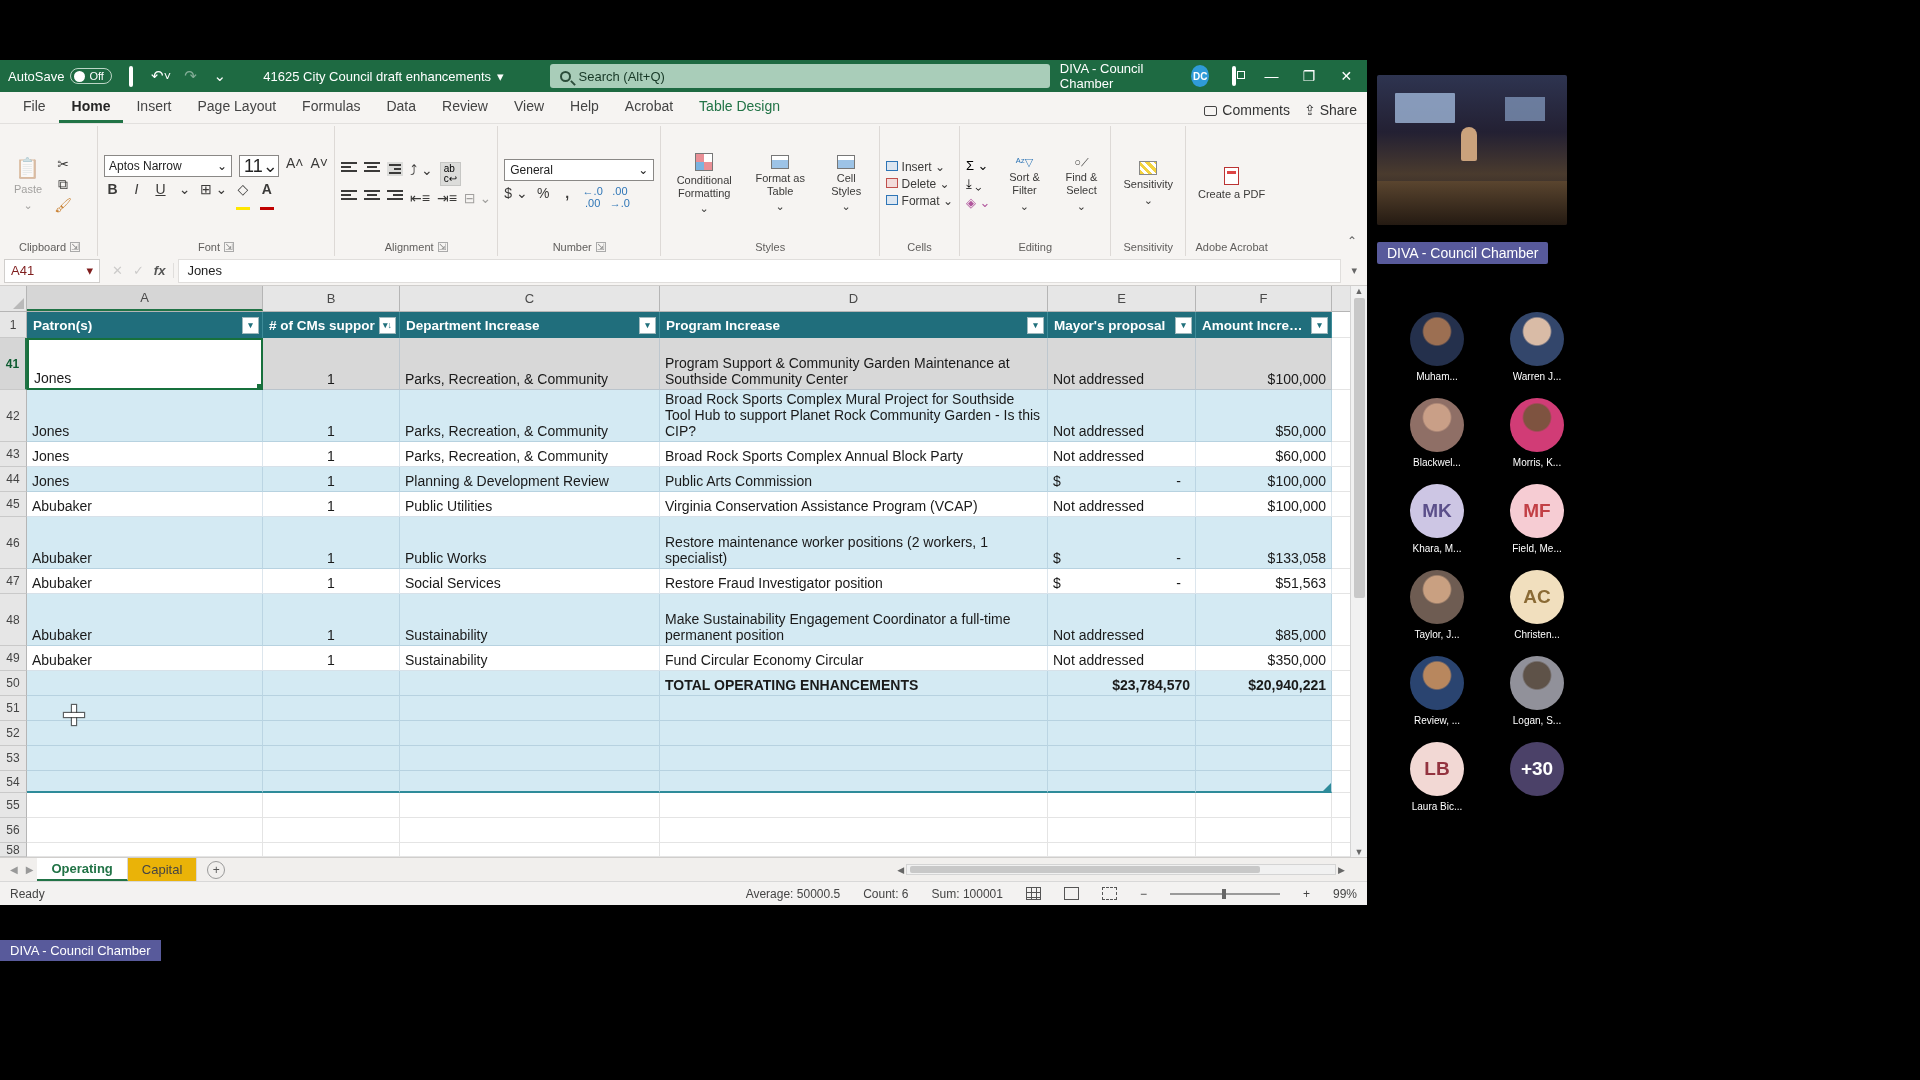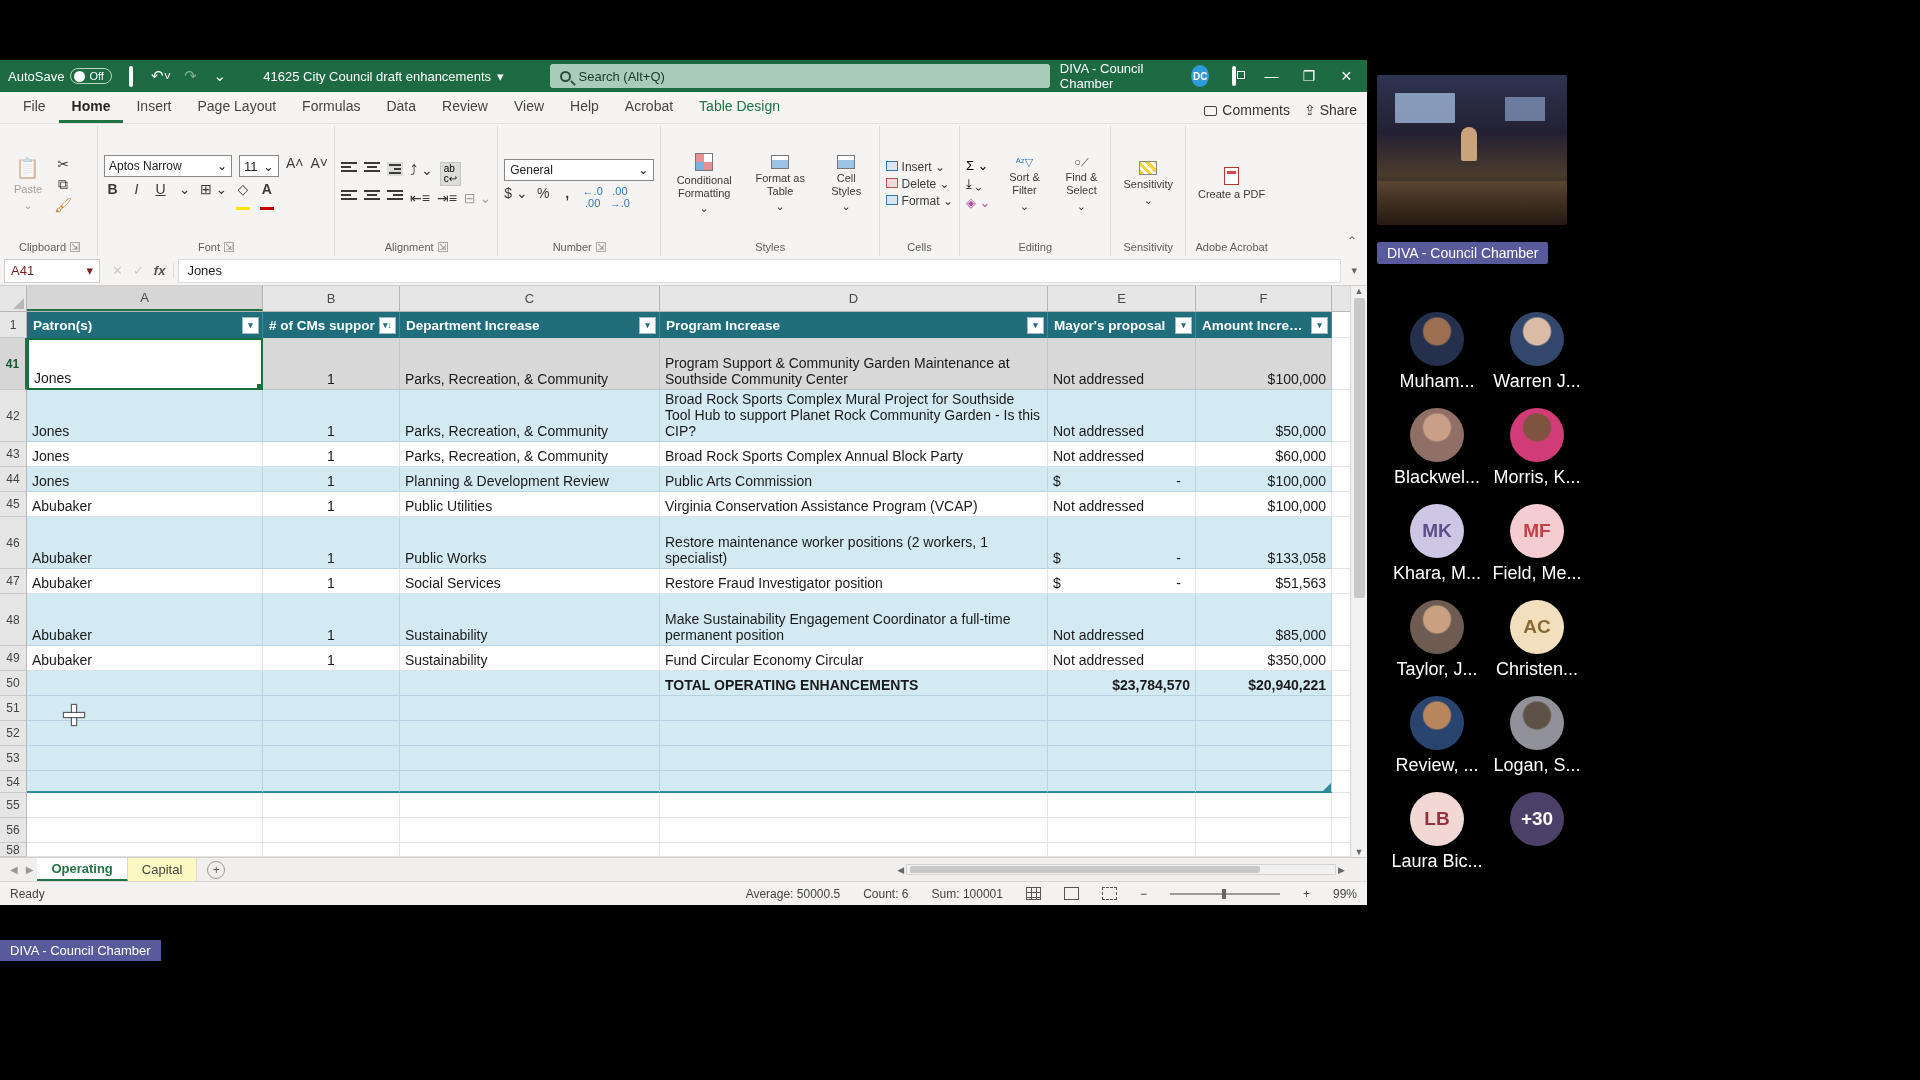--- a/index.html
+++ b/index.html
@@ -39,21 +39,21 @@
   
   .ribbon{height:132px;background:#f6f4f2;display:flex;align-items:stretch;padding:2px 0 0 2px;position:relative}
   .group{display:flex;flex-direction:column;border-right:1px solid #ddd9d6;padding:4px 6px 0 6px}
   .gbody{flex:1;display:flex;align-items:center;gap:6px}
   .glabel{height:18px;font-size:11px;color:#605e5c;text-align:center;display:flex;align-items:center;justify-content:center;gap:4px}
   .launcher{font-size:9px;color:#888;border:1px solid #aaa;width:10px;height:10px;line-height:8px;display:inline-block}
   .bigbtn{display:flex;flex-direction:column;align-items:center;justify-content:center;font-size:11px;color:#3b3a39;text-align:center;padding:2px 6px;gap:3px;line-height:1.15}
   .colstack{display:flex;flex-direction:column;justify-content:center;gap:4px}
   .rowline{display:flex;align-items:flex-start;gap:7px}
   .fontsel{width:128px;height:22px;border:1px solid #8a8886;background:#fff;font-size:12px;display:flex;align-items:center;justify-content:space-between;padding:0 4px;color:#222}
-  .sizesel{width:40px;height:22px;border:1px solid #8a8886;background:#fff;font-size:13px;display:flex;align-items:center;justify-content:space-between;padding:0 4px;color:#222}
+  .sizesel{width:40px;height:22px;border:1px solid #8a8886;background:#fff;font-size:18px;display:flex;align-items:center;justify-content:space-between;padding:0 4px;color:#222}
   .ico{font-size:14px;color:#3b3a39;text-align:center;min-width:17px}
   .uA{font-weight:bold}
   .bar-y{display:inline-block;width:14px;height:3px;background:#ffe600;margin-top:-2px}
   .bar-r{display:inline-block;width:14px;height:3px;background:#c00000;margin-top:-2px}
   .alignico{display:inline-flex;flex-direction:column;gap:2px;width:16px}
   .alignico i{height:2px;background:#3b3a39;display:block}
   .al-l i:nth-child(2){width:60%}.al-c i:nth-child(2){width:60%;margin:0 auto}.al-r i:nth-child(2){width:60%;margin-left:auto}
   .wrapbtn{background:#dcdcda;border:1px solid #c6c6c4;padding:1px 3px;font-size:10px;line-height:1}
   .numsel{width:150px;height:22px;border:1px solid #8a8886;background:#fff;font-size:12px;display:flex;align-items:center;justify-content:space-between;padding:0 5px;color:#222}
   .cfico{display:grid;grid-template-columns:8px 8px;grid-template-rows:8px 8px;border:1px solid #777}
@@ -102,21 +102,21 @@
   .hrow .hcell{display:flex;align-items:center;background:#206e7c;color:#fff;font-weight:bold;font-size:13.5px;border-right:1px solid #3d8b98;padding:0 3px 0 6px;justify-content:center;gap:4px;overflow:hidden;white-space:nowrap}
   .hlabel{overflow:hidden;text-overflow:ellipsis}
   .filterbtn{flex:0 0 auto;width:17px;height:17px;background:#fff;border:1px solid #9fb9bd;color:#20707c;font-size:9px;display:flex;align-items:center;justify-content:center;margin-left:auto}
   .tableend .cell{border-bottom:2px solid #2e8b9a}
   .endhandle{position:relative}
   .endhandle:after{content:"";position:absolute;right:0;bottom:0;border-left:8px solid transparent;border-bottom:8px solid #2e8b9a}
 
   
   .sheettabs{height:24px;background:#f1efed;border-top:1px solid #d0cecc;display:flex;align-items:center;font-size:13px;color:#444;padding-left:6px;position:relative}
   .navarr{color:#999;padding:0 4px;font-size:10px}
-  .stab{padding:2px 14px;height:100%;display:flex;align-items:center;background:#fef9c3;border-right:1px solid #d9d7d5}
+  .stab{padding:2px 14px;height:100%;display:flex;align-items:center;background:#eab308;border-right:1px solid #d9d7d5}
   .stab.active{background:#fff;color:#217346;font-weight:bold;border-bottom:2px solid #217346}
   .addsheet{width:18px;height:18px;border:1px solid #9a9a9a;border-radius:50%;display:flex;align-items:center;justify-content:center;font-size:12px;color:#555;margin-left:10px}
   .hscroll{position:absolute;right:22px;display:flex;align-items:center;gap:2px;color:#666;font-size:9px}
   .htrack{width:430px;height:11px;background:#f1f1f1;border:1px solid #d4d4d4;position:relative}
   .hthumb{position:absolute;left:3px;top:1px;width:350px;height:7px;background:#c8c8c8;border-radius:2px}
 
   
   .statusbar{height:24px;background:#f3f2f1;border-top:1px solid #d8d8d8;display:flex;align-items:center;font-size:12px;color:#444;padding:0 10px;gap:18px}
   .sb-right{margin-left:auto;display:flex;align-items:center;gap:23px}
   .viewico{width:15px;height:13px;border:1.5px solid #555;display:inline-block}
@@ -128,21 +128,21 @@
   .sidebar{position:absolute;left:1367px;top:0;width:553px;height:1080px;background:#000}
   .video{position:absolute;left:10px;top:75px;width:190px;height:150px;background:linear-gradient(180deg,#2e3450 0%,#232033 38%,#4a3b2e 66%,#171421 100%);border-radius:2px;overflow:hidden}
   .video .scr{position:absolute;left:18px;top:18px;width:60px;height:30px;background:#9fb6d8;opacity:.8;border-radius:1px}
   .video .scr2{position:absolute;right:22px;top:22px;width:40px;height:24px;background:#88a0c4;opacity:.7}
   .video .dais{position:absolute;left:0;bottom:0;width:100%;height:44px;background:linear-gradient(180deg,#5a452f,#241a12)}
   .video .fig{position:absolute;left:84px;top:52px;width:16px;height:34px;background:#caa27c;border-radius:8px 8px 2px 2px}
   .roomlabel{position:absolute;left:10px;top:242px;background:#585a9b;color:#fff;font-size:14px;padding:3px 10px;border-radius:2px;white-space:nowrap}
   .people{position:absolute;left:22px;top:312px;display:grid;grid-template-columns:96px 96px;column-gap:4px;row-gap:16px}
   .person{display:flex;flex-direction:column;align-items:center;gap:5px}
   .pav{width:54px;height:54px;border-radius:50%;display:flex;align-items:center;justify-content:center;font-size:19px;font-weight:bold}
-  .pname{color:#fff;font-size:18px;max-width:92px;white-space:nowrap;overflow:hidden;text-overflow:ellipsis}
+  .pname{color:#fff;font-size:10px;max-width:92px;white-space:nowrap;overflow:hidden;text-overflow:ellipsis}
 
   .bottombanner{position:absolute;left:0;top:940px;background:#585a9b;color:#fff;font-size:13px;padding:3px 10px;white-space:nowrap}
 
   
   .cursorplus{position:absolute;left:64px;top:705px;width:20px;height:20px;pointer-events:none}
   .cursorplus span{position:absolute;background:#fff;box-shadow:0 0 1px 1px rgba(60,60,60,.8)}
   .cursorplus .v{left:8px;top:0;width:4px;height:20px}
   .cursorplus .h{left:0;top:8px;width:20px;height:4px}
 </style>
 </head>

